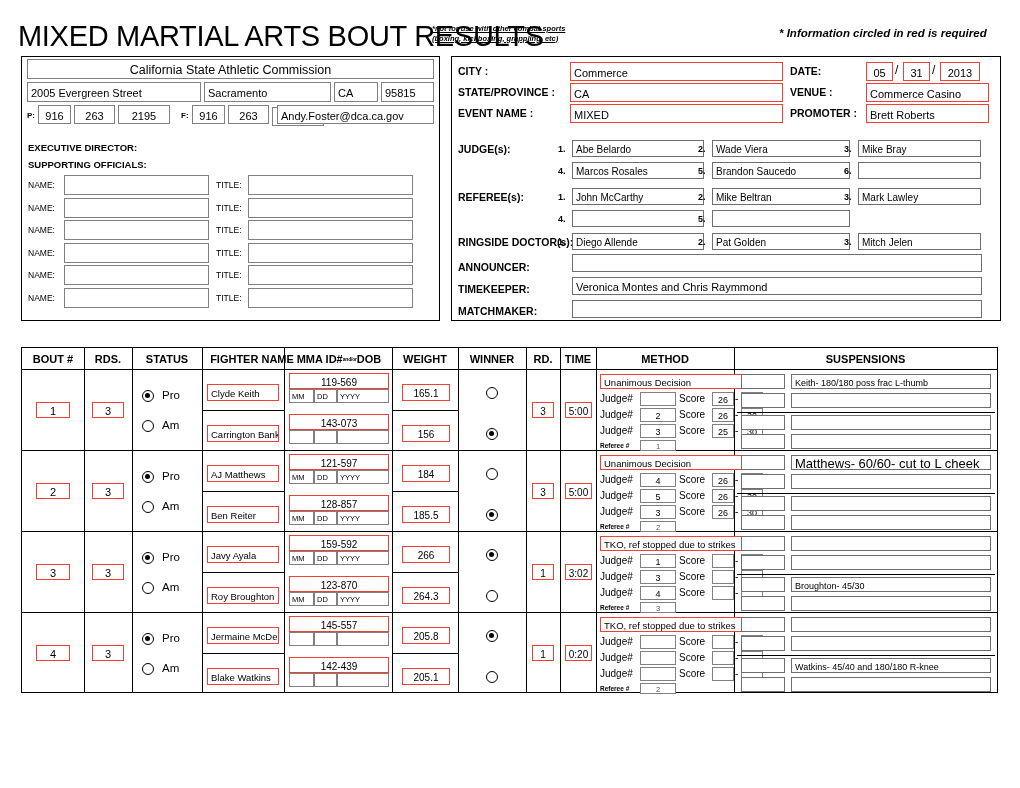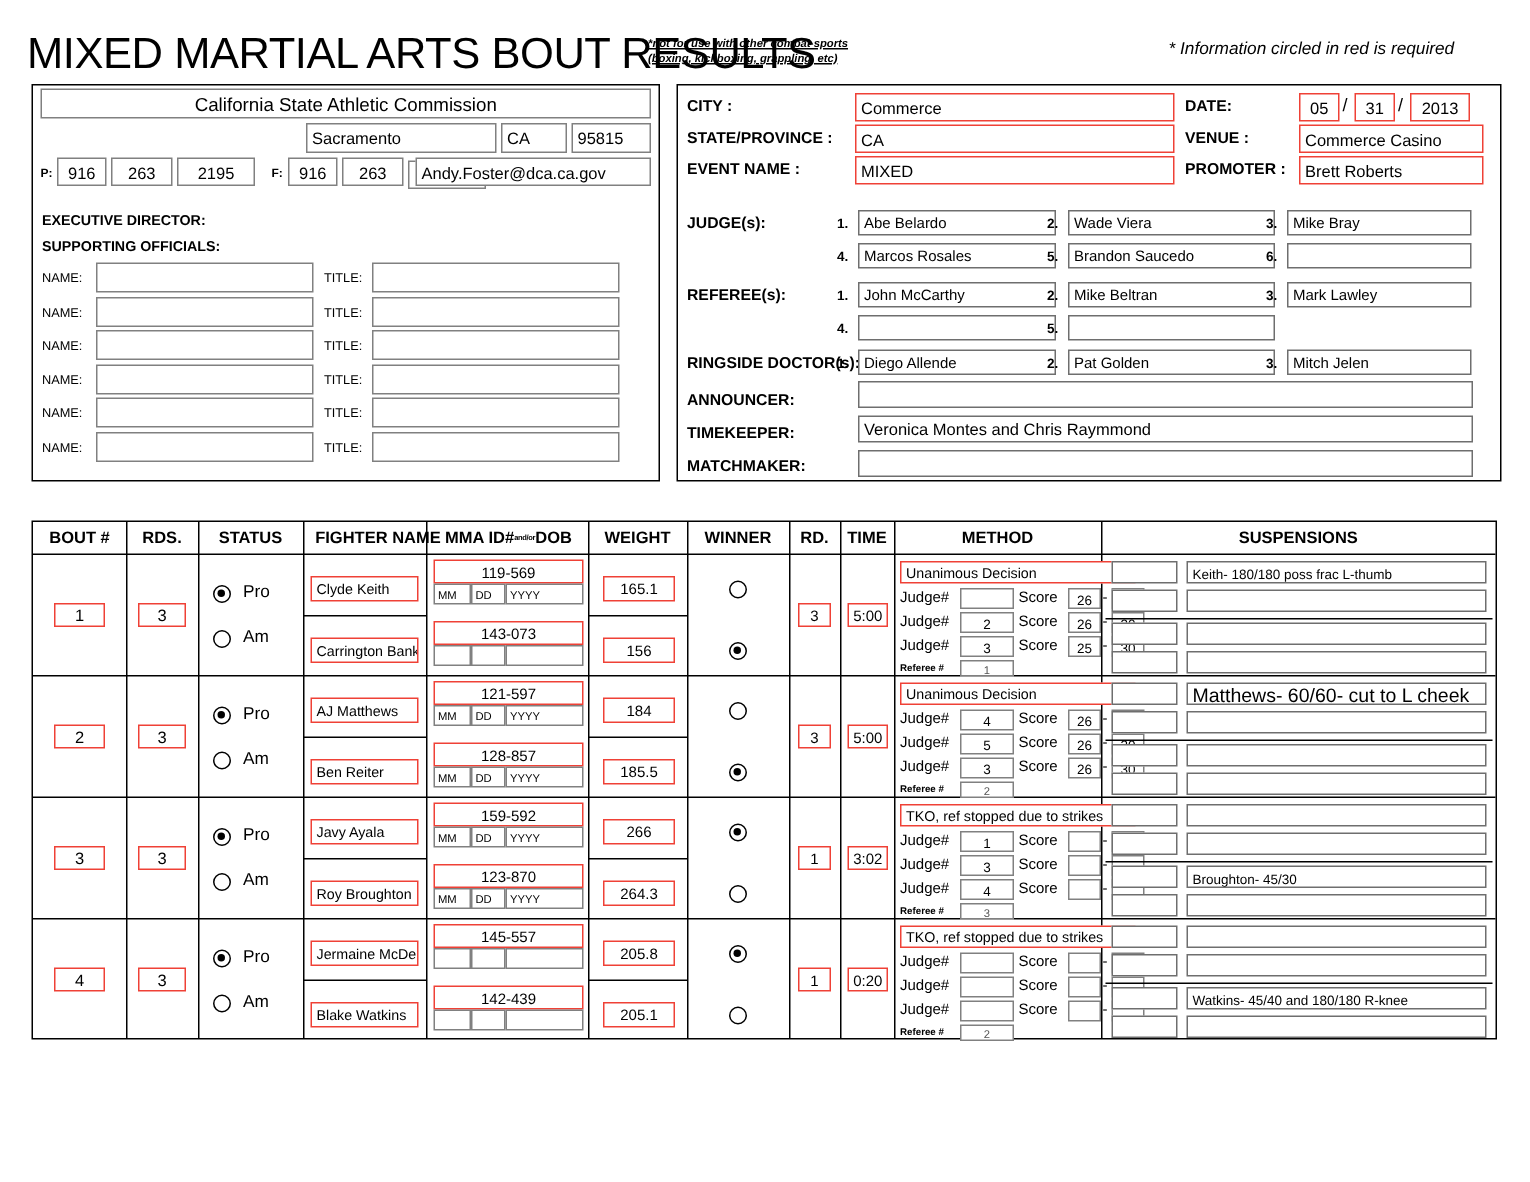--- a/index.html
+++ b/index.html
@@ -2,21 +2,21 @@
 <html><head>
 <meta charset="utf-8">
 <style>
   html,body{margin:0;padding:0;background:#ffffff;}
   body{width:1020px;height:788px;font-family:"Liberation Sans",sans-serif;color:#000;-webkit-font-smoothing:none;}
   .page{position:relative;width:1020px;height:788px;overflow:hidden;}
 
   
   .title{position:absolute;left:18px;top:20px;font-size:29px;letter-spacing:-0.3px;font-weight:400;white-space:nowrap;}
   .note{position:absolute;left:432px;top:24px;font-size:7.5px;font-weight:bold;font-style:italic;line-height:9.5px;text-decoration:underline;}
-  .req{position:absolute;left:779px;top:27px;font-size:11.5px;font-weight:normal;font-style:italic;}
+  .req{position:absolute;left:779px;top:27px;font-size:11.5px;font-weight:bold;font-style:italic;}
 
   
   .bx{box-sizing:border-box;border:1px solid #808080;background:#fff;}
   .bx.dark{border-color:#6e6e6e;}
   .red{box-sizing:border-box;border:1.3px solid #ef4136;background:#fff;}
   .fld{font-size:11px;line-height:normal;padding:1px 3px;display:flex;align-items:center;overflow:hidden;white-space:nowrap;}
   .ctr{justify-content:center;}
 
   
   .panelL{position:absolute;left:21px;top:56px;width:419px;height:265px;border:1px solid #000;box-sizing:border-box;}
@@ -87,20 +87,23 @@
   <div class="note">
     <div>*not for use with other combat sports</div>
     <div>(boxing, kickboxing, grappling, etc)</div>
   </div>
   <div class="req">* Information circled in red is required</div>
 
   <div class="panelL"></div>
 
   <div class="agency bx">
     <div class="fld t" style="height:100%">California State Athletic Commission</div>
+  </div>
+  <div class="addr bx">
+    <div class="fld" style="height:100%">2005 Evergreen Street</div>
   </div>
   <div class="city bx">
     <div class="fld" style="height:100%">Sacramento</div>
   </div>
   <div class="st bx">
     <div class="fld" style="height:100%">CA</div>
   </div>
   <div class="zip bx">
     <div class="fld" style="height:100%">95815</div>
   </div>

